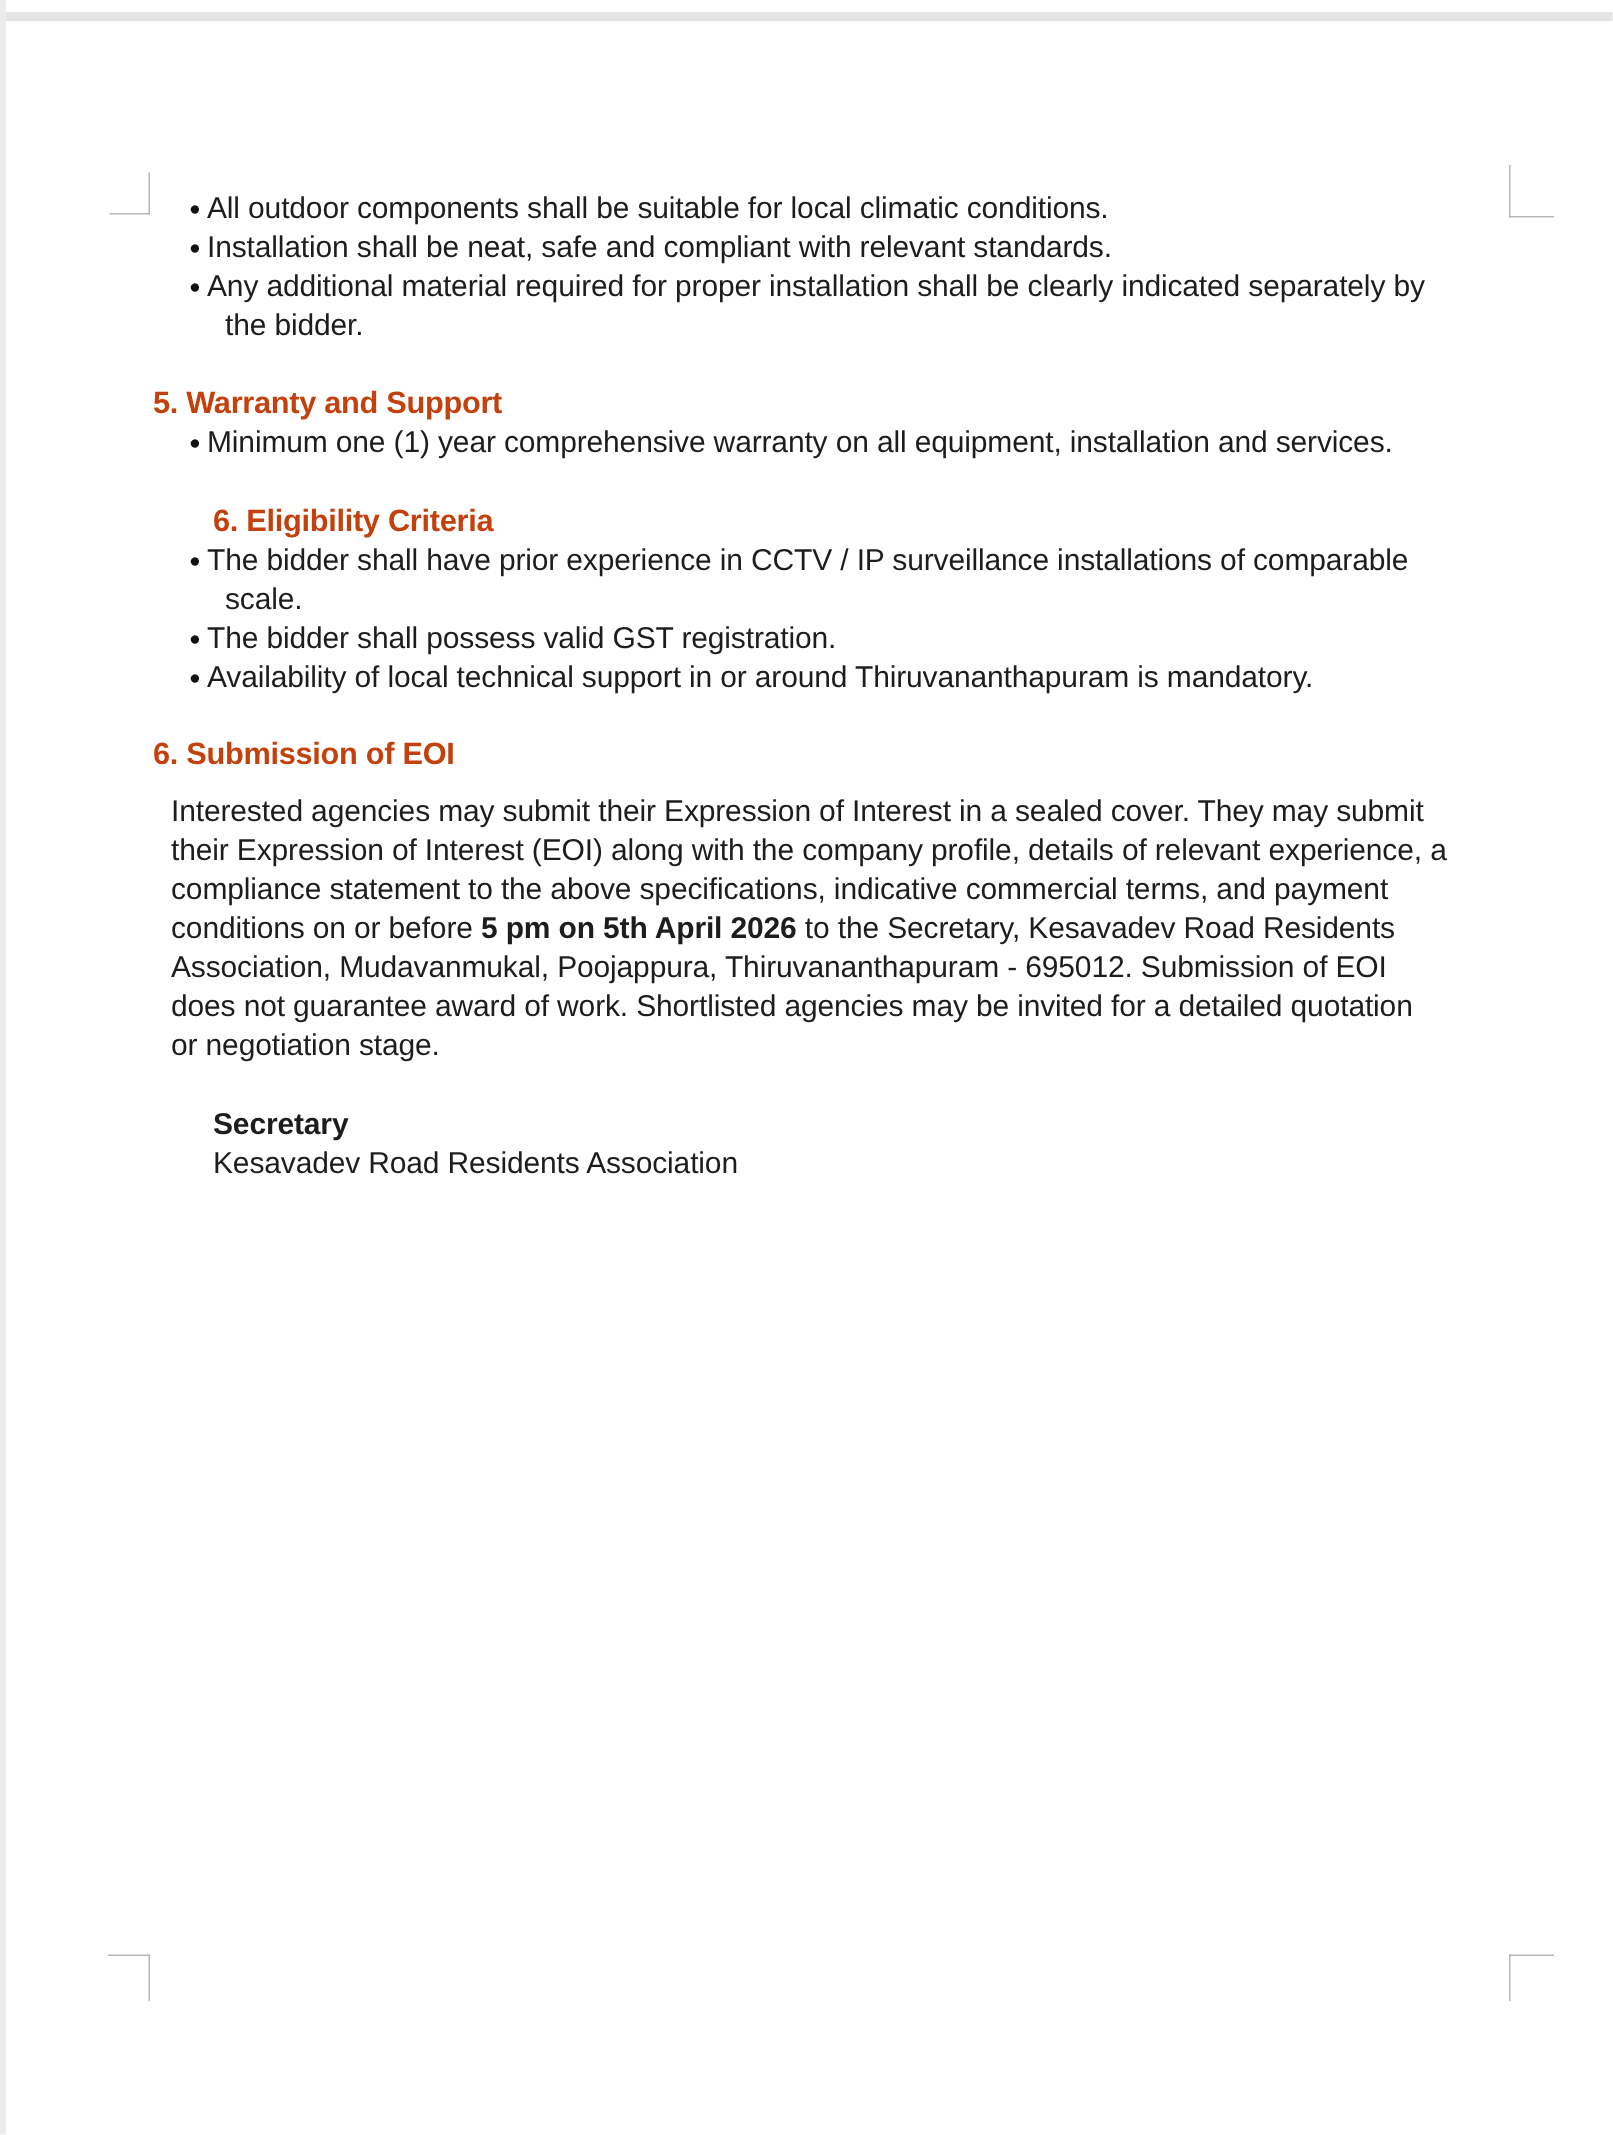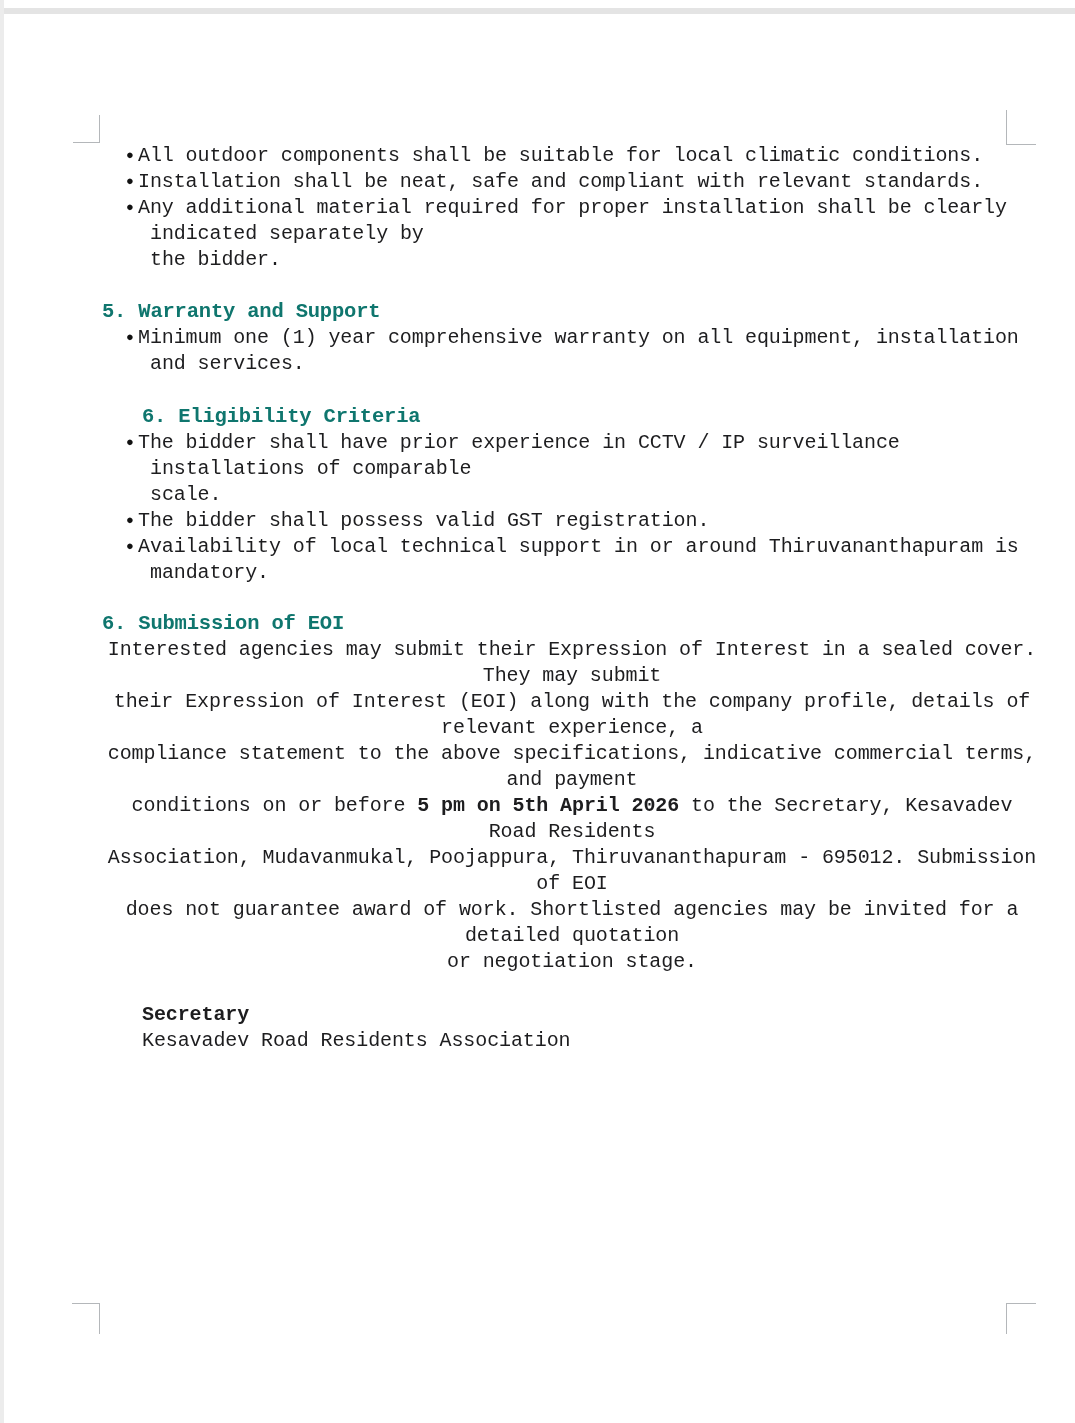--- a/index.html
+++ b/index.html
@@ -38,26 +38,25 @@
     border-top: 1.5px solid #b4b7ba;
     border-right: 1.5px solid #b4b7ba;
   }
   .crop-br {
     left: 1006px; top: 1303px; width: 29px; height: 30px;
     border-top: 1.5px solid #b4b7ba;
     border-left: 1.5px solid #b4b7ba;
   }
   .content {
     position: absolute;
-    left: 102px; top: 143px;
+    left: 102px; top: 126px;
     width: 940px;
     font-size: 20px;
     line-height: 26px;
     letter-spacing: -0.1px;
-    font-family: Liberation Mono, monospace;
   }
   ul.bullet-list {
     list-style: none;
     margin: 0; padding: 0;
   }
   ul.bullet-list li {
     position: relative;
     padding-left: 48px;
     text-indent: -12px;
     white-space: pre-line;
@@ -69,30 +68,29 @@
     text-indent: 0;
     font-size: 13px;
     line-height: 26px;
     color: #111;
   }
   .section-heading {
     margin: 0;
     font-size: 20.5px;
     font-weight: bold;
     line-height: 26px;
-    color: #0f766e;
+    color: #c2410c;
     letter-spacing: -0.2px;
   }
   .h-sec5 { margin-top: 26px; }
   .h-sec6 { margin-top: 27px; margin-left: 40px; }
   .h-sec7 { margin-top: 25px; }
   .paragraph {
-    margin: 0;
+    margin: 12px;
     white-space: pre-line;
-    text-align: center;
   }
   .bold-inline { font-weight: bold; }
   .signature { margin-top: 27px; margin-left: 40px; }
   .signature .sig-title { font-weight: bold; }
 </style>
 </head>
 <body>
 
 <div class="top-seam"></div>
 <div class="left-edge"></div>

